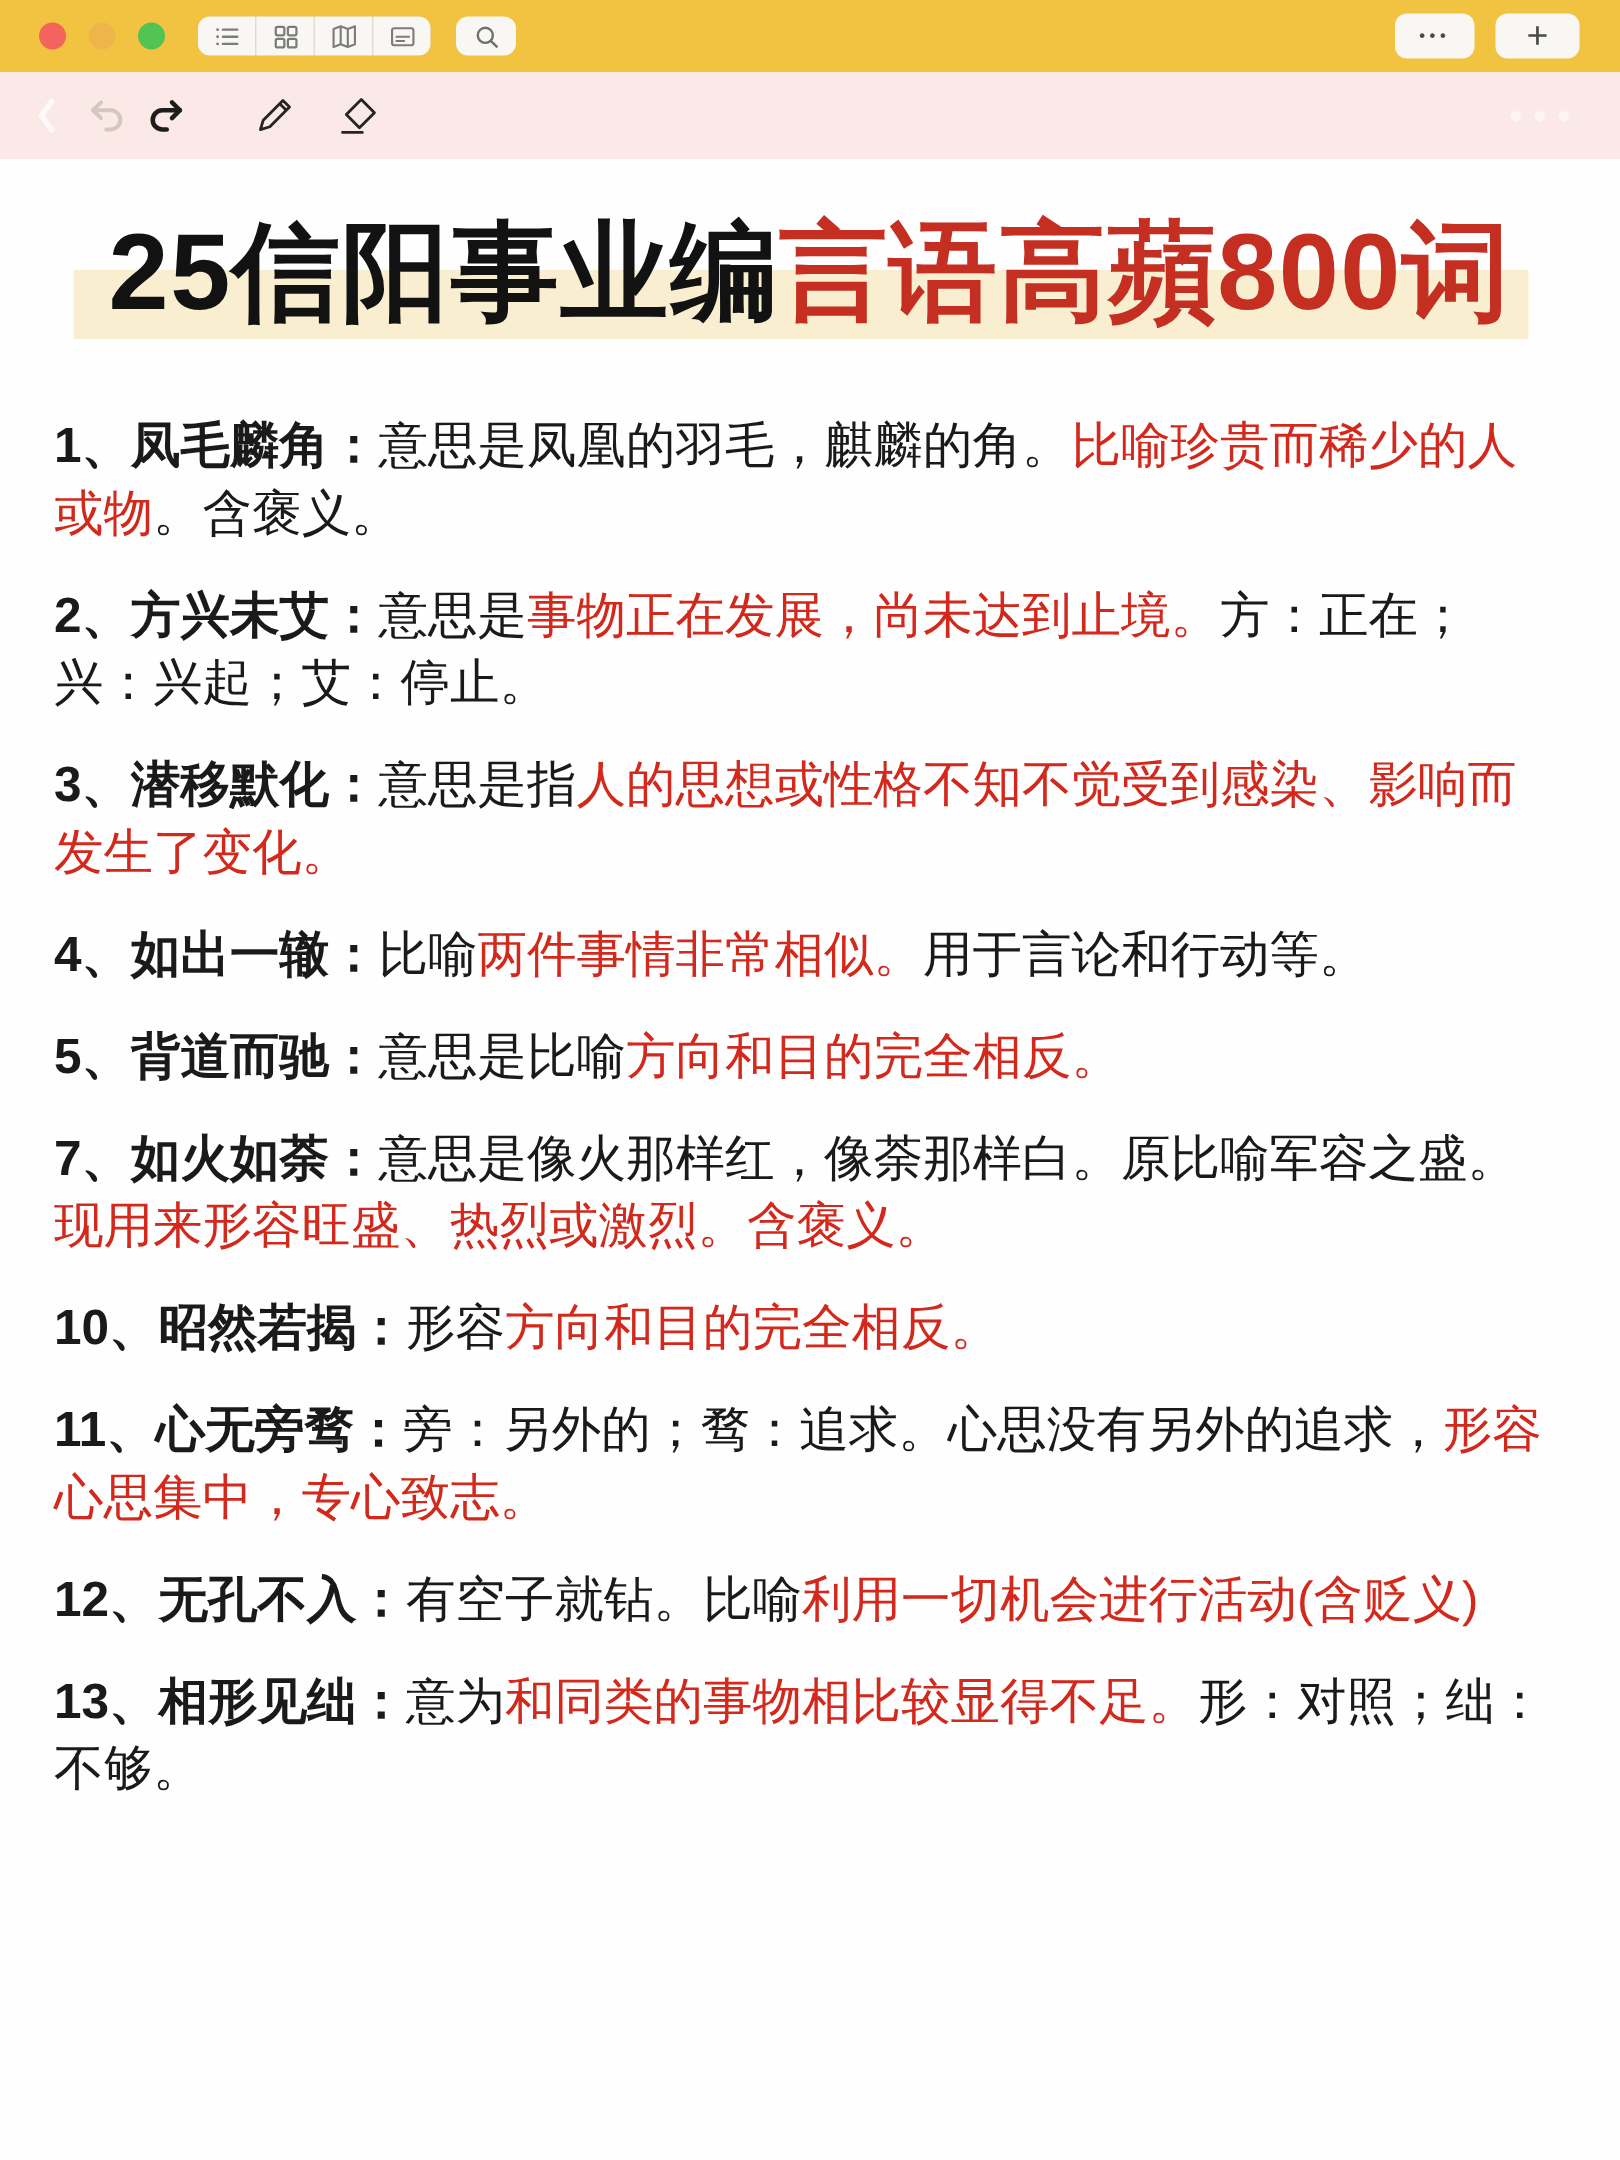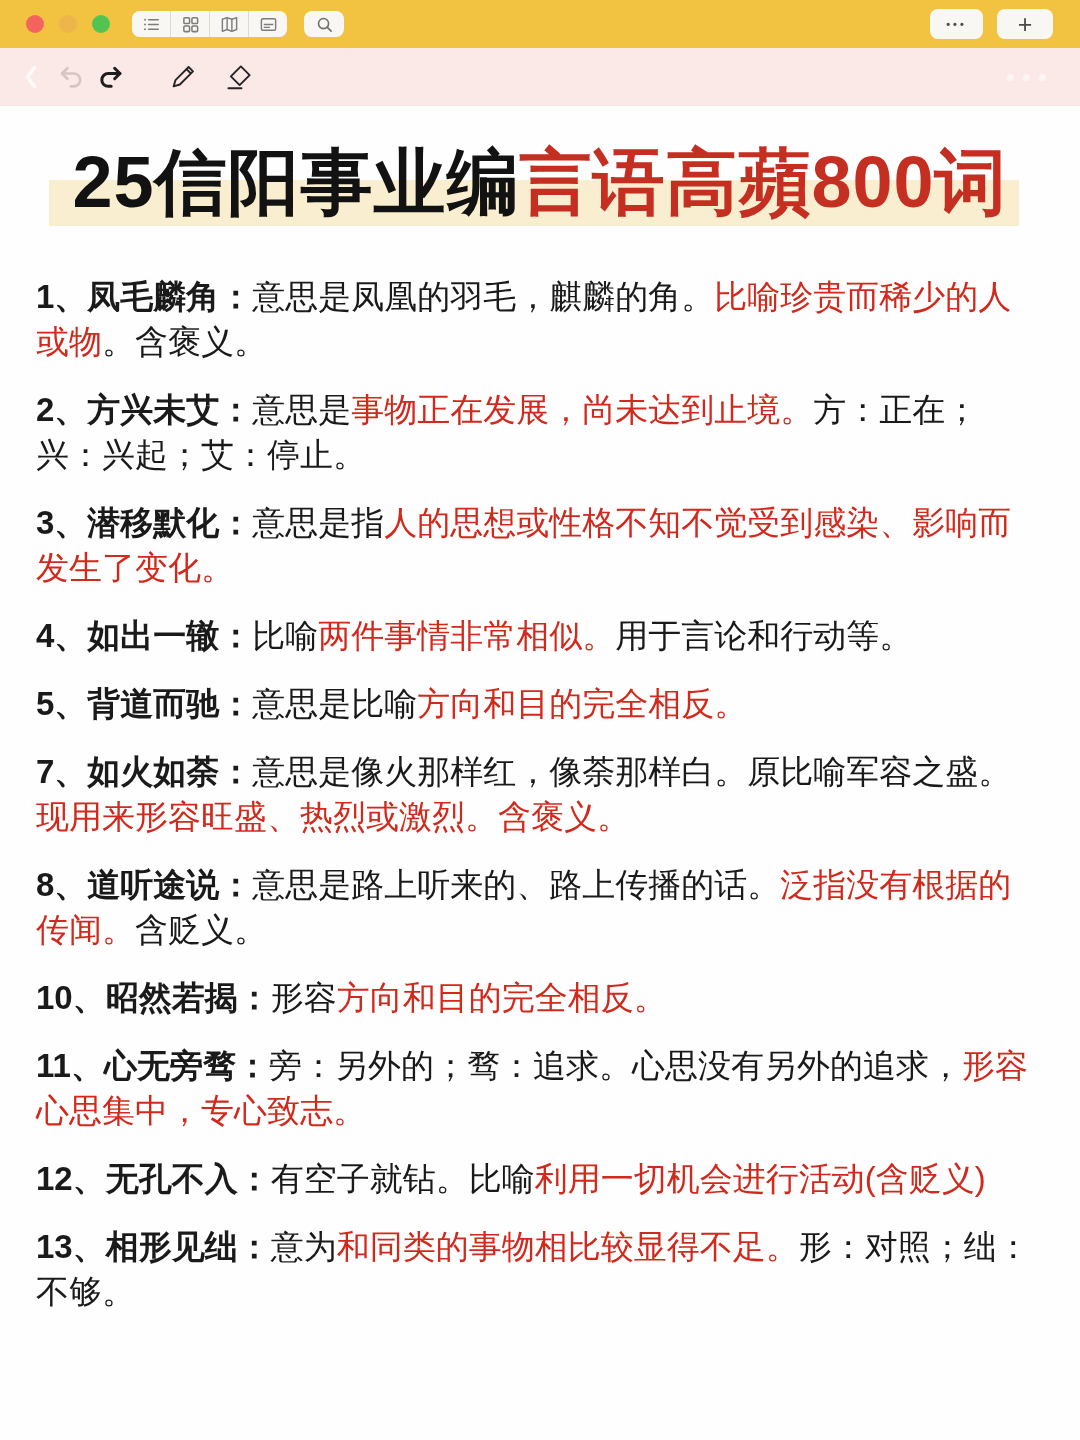--- a/index.html
+++ b/index.html
@@ -173,21 +173,20 @@
         <span class="title-hl"></span><span class="title-black">25信阳事业编</span><span class="title-red">言语高蘋800词</span>
       </span>
     </h1>
     <div class="vocab-list" id="vocab-list">
         <p class="item"><b>1、凤毛麟角：</b><span class="blk">意思是凤凰的羽毛，麒麟的角。</span><span class="red">比喻珍贵而稀少的人或物</span><span class="blk">。含褒义。</span></p>
         <p class="item"><b>2、方兴未艾：</b><span class="blk">意思是</span><span class="red">事物正在发展，尚未达到止境。</span><span class="blk">方：正在；兴：兴起；艾：停止。</span></p>
         <p class="item"><b>3、潜移默化：</b><span class="blk">意思是指</span><span class="red">人的思想或性格不知不觉受到感染、影响而发生了变化。</span></p>
         <p class="item"><b>4、如出一辙：</b><span class="blk">比喻</span><span class="red">两件事情非常相似。</span><span class="blk">用于言论和行动等。</span></p>
         <p class="item"><b>5、背道而驰：</b><span class="blk">意思是比喻</span><span class="red">方向和目的完全相反。</span></p>
         <p class="item"><b>7、如火如荼：</b><span class="blk">意思是像火那样红，像荼那样白。原比喻军容之盛。</span><span class="red">现用来形容旺盛、热烈或激烈。含褒义。</span></p>
-        <p class="item"><b>8、道听途说：</b><span class="blk">意思是路上听来的、路上传播的话。</span><span class="red">泛指没有根据的传闻。</span><span class="blk">含贬义。</span></p>
         <p class="item"><b>10、昭然若揭：</b><span class="blk">形容</span><span class="red">方向和目的完全相反。</span></p>
         <p class="item"><b>11、心无旁骛：</b><span class="blk">旁：另外的；骛：追求。心思没有另外的追求，</span><span class="red">形容心思集中，专心致志。</span></p>
         <p class="item"><b>12、无孔不入：</b><span class="blk">有空子就钻。比喻</span><span class="red">利用一切机会进行活动(含贬义)</span></p>
         <p class="item"><b>13、相形见绌：</b><span class="blk">意为</span><span class="red">和同类的事物相比较显得不足。</span><span class="blk">形：对照；绌：不够。</span></p>
       </div>
   </div>
 
 </div>
 
 </body></html>

